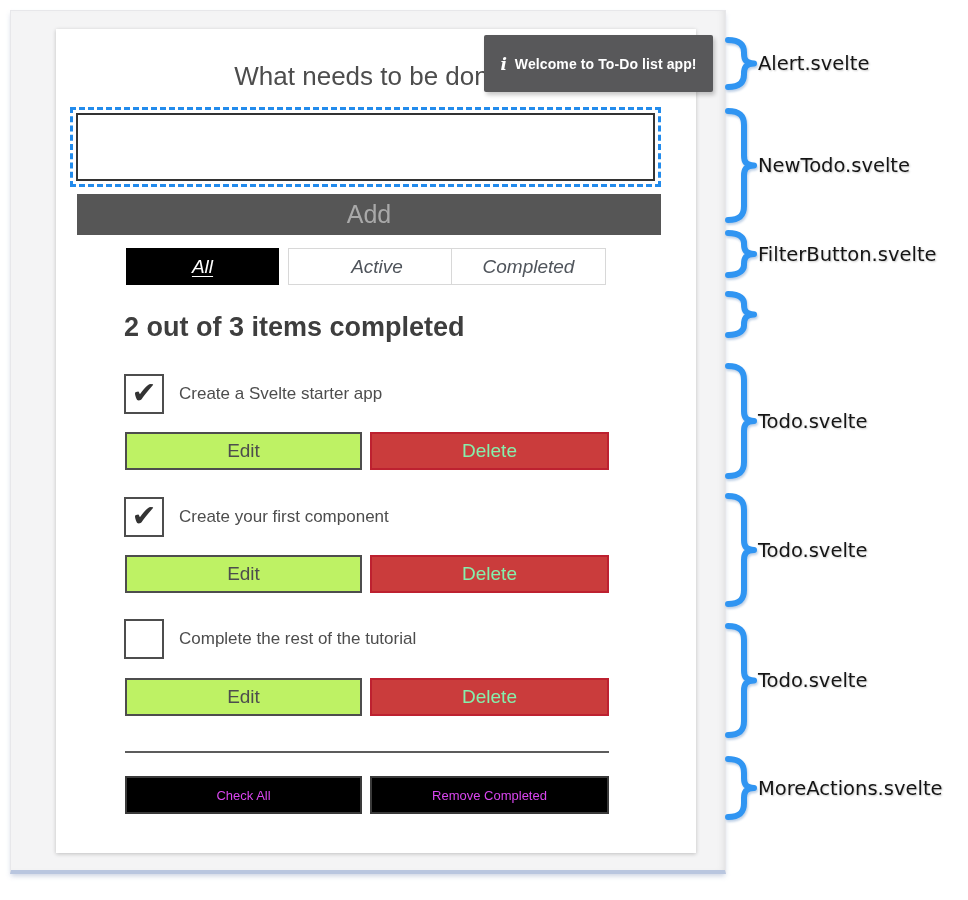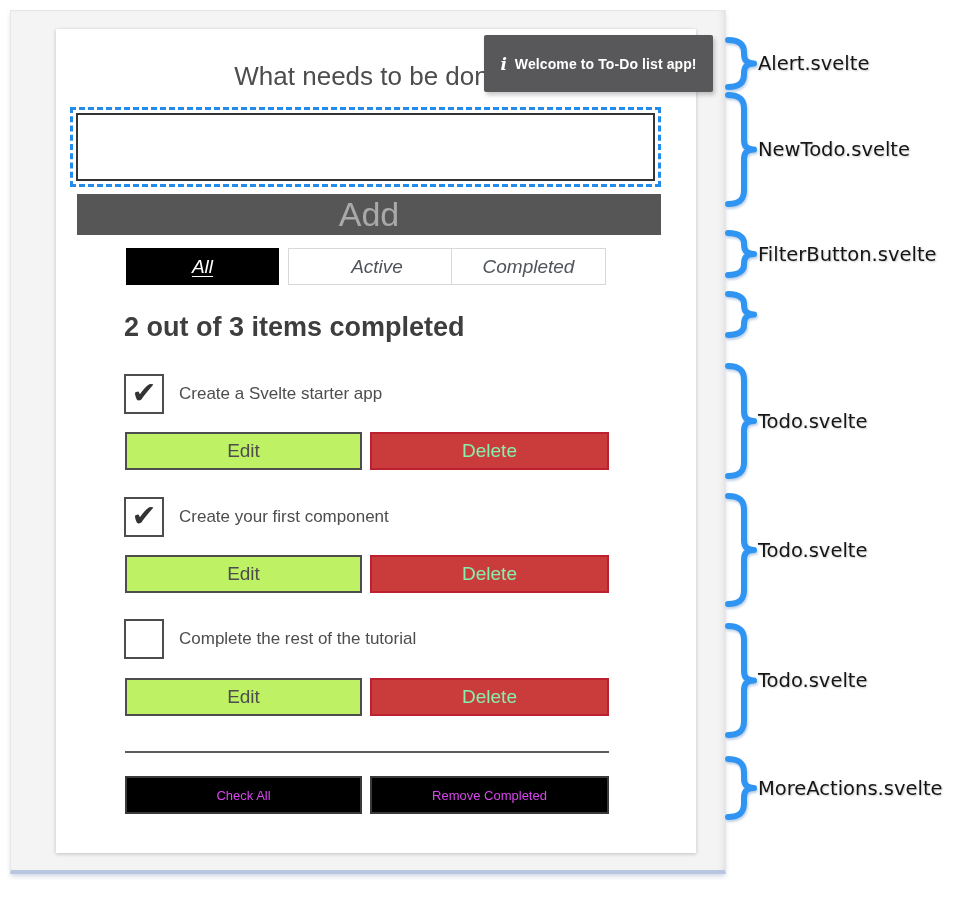--- a/index.html
+++ b/index.html
@@ -25,21 +25,21 @@
   .alert .info-i{font-family:"DejaVu Serif",serif;font-style:italic;font-weight:bold;
                  font-size:17px;margin-right:8px;}
   .alert .msg{font-size:14px;font-weight:bold;letter-spacing:.1px;}
 
   
   .new-todo-input{position:absolute;left:20px;top:84px;width:579px;height:68px;box-sizing:border-box;
                   border:2px solid #333;background:#fff;font-size:20px;padding:0 10px;
                   outline:3px dashed var(--accent-blue,#228bec);outline-offset:3px;}
   .add-btn{position:absolute;left:21px;top:165px;width:584px;height:41px;box-sizing:border-box;
            background:var(--disabled-bg,#565656);color:var(--disabled-text,#a9a9a9);
-           border:none;font-size:34px;font-family:inherit;cursor:default;}
+           border:none;font-size:25px;font-family:inherit;cursor:default;}
 
   
   .filter-btn{position:absolute;top:219px;height:37px;box-sizing:border-box;border:1px solid #d8d8d8;
               background:#fff;color:#4f545b;font-size:19px;font-family:inherit;cursor:pointer;font-style:italic;}
   .filter-all{left:70px;width:153px;background:var(--primary-black,#000);color:#fff;
               text-decoration:underline;text-underline-offset:3px;border-color:#000;}
   .filter-active{left:232px;width:178px;}
   .filter-completed{left:395px;width:155px;}
 
   
@@ -67,21 +67,21 @@
                background:var(--primary-black,#000);color:#d946ef;border:2px solid #3a3a3a;cursor:pointer;}
   .check-all{left:69px;width:237px;}
   .remove-completed{left:314px;width:239px;}
 
   
   .annotation{position:absolute;left:722px;display:flex;align-items:center;z-index:4;}
   .brace{flex:0 0 auto;filter:drop-shadow(1px 2px 1px rgba(110,150,200,.45));}
   .ann-label{margin-left:1px;font-family:"DejaVu Sans",sans-serif;font-size:19.5px;color:#151515;
              white-space:nowrap;text-shadow:1px 1px 2px rgba(0,0,0,.22);}
   .ann-1{top:37px;height:53px}
-  .ann-2{top:92px;height:115px}
+  .ann-2{top:108px;height:115px}
   .ann-3{top:230px;height:48px}
   .ann-4{top:291px;height:47px}
   .ann-5{top:363px;height:116px}
   .ann-6{top:493px;height:114px}
   .ann-7{top:623px;height:115px}
   .ann-8{top:756px;height:64px}
 </style>
 </head>
 <body>
 

